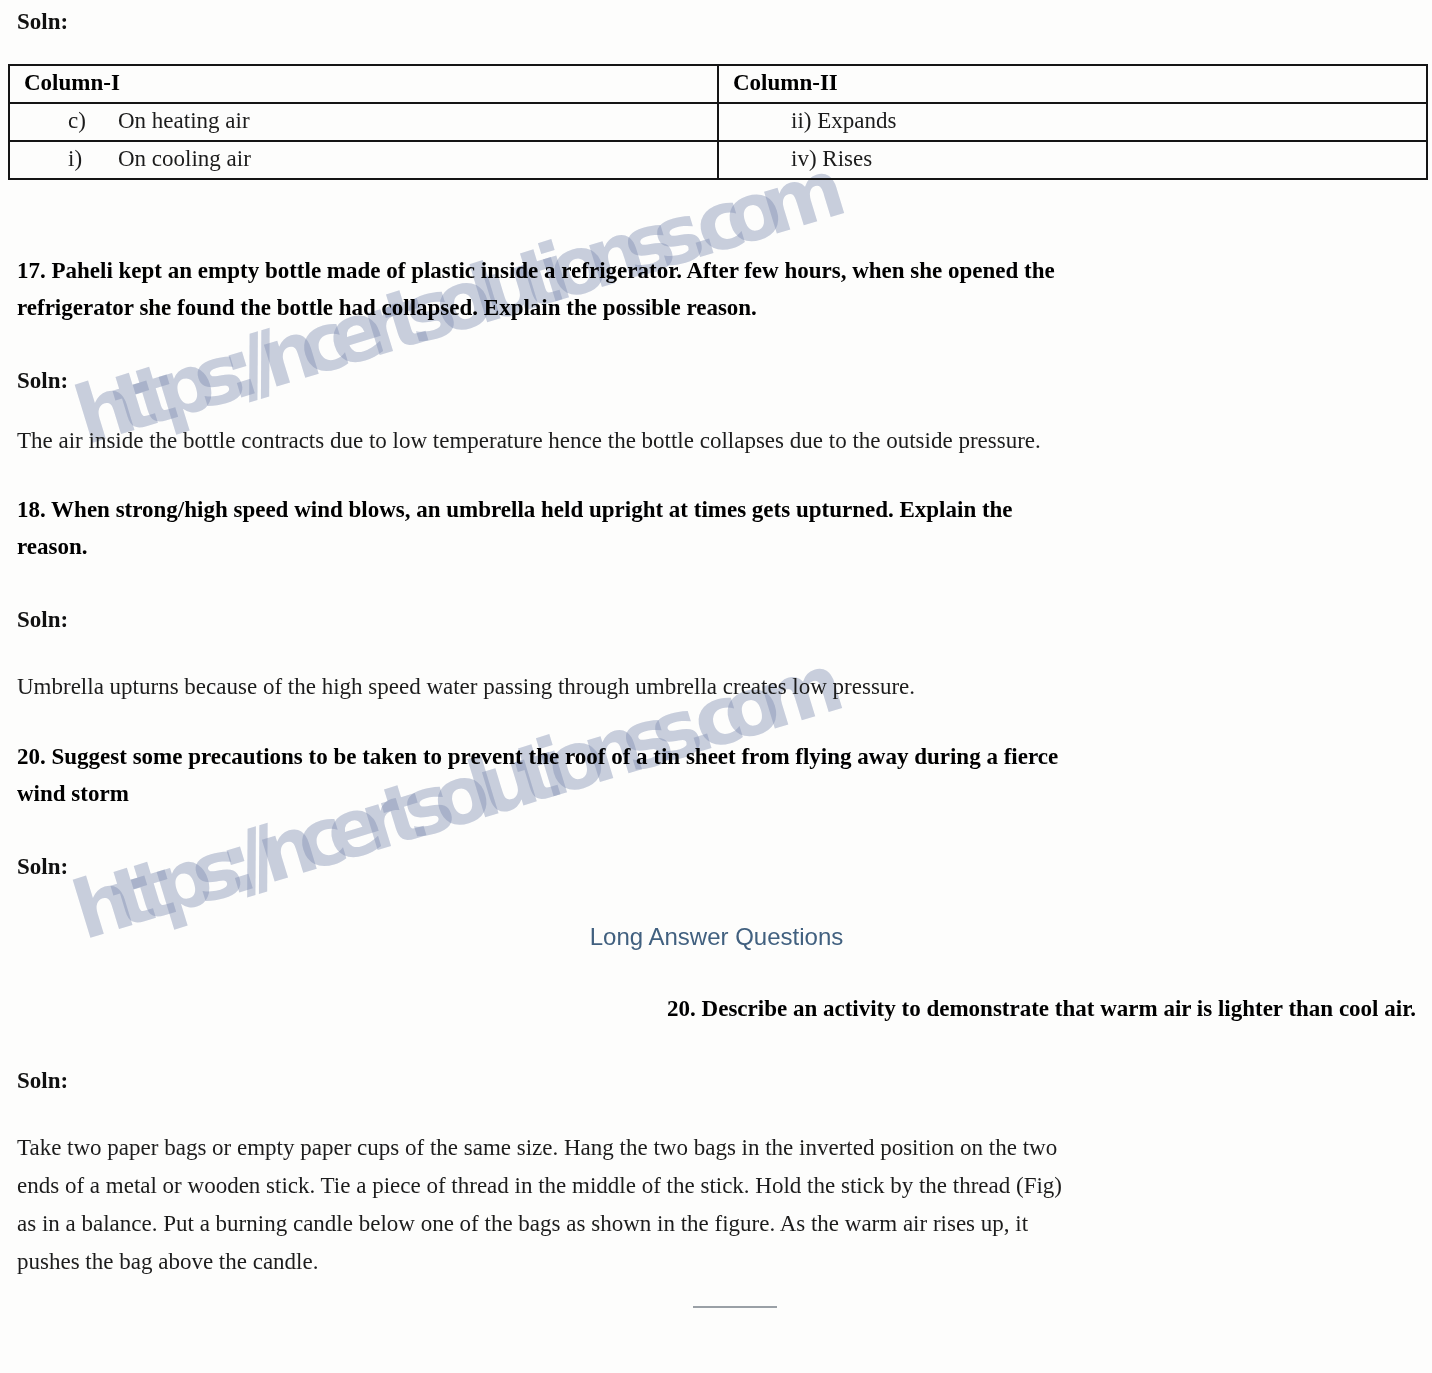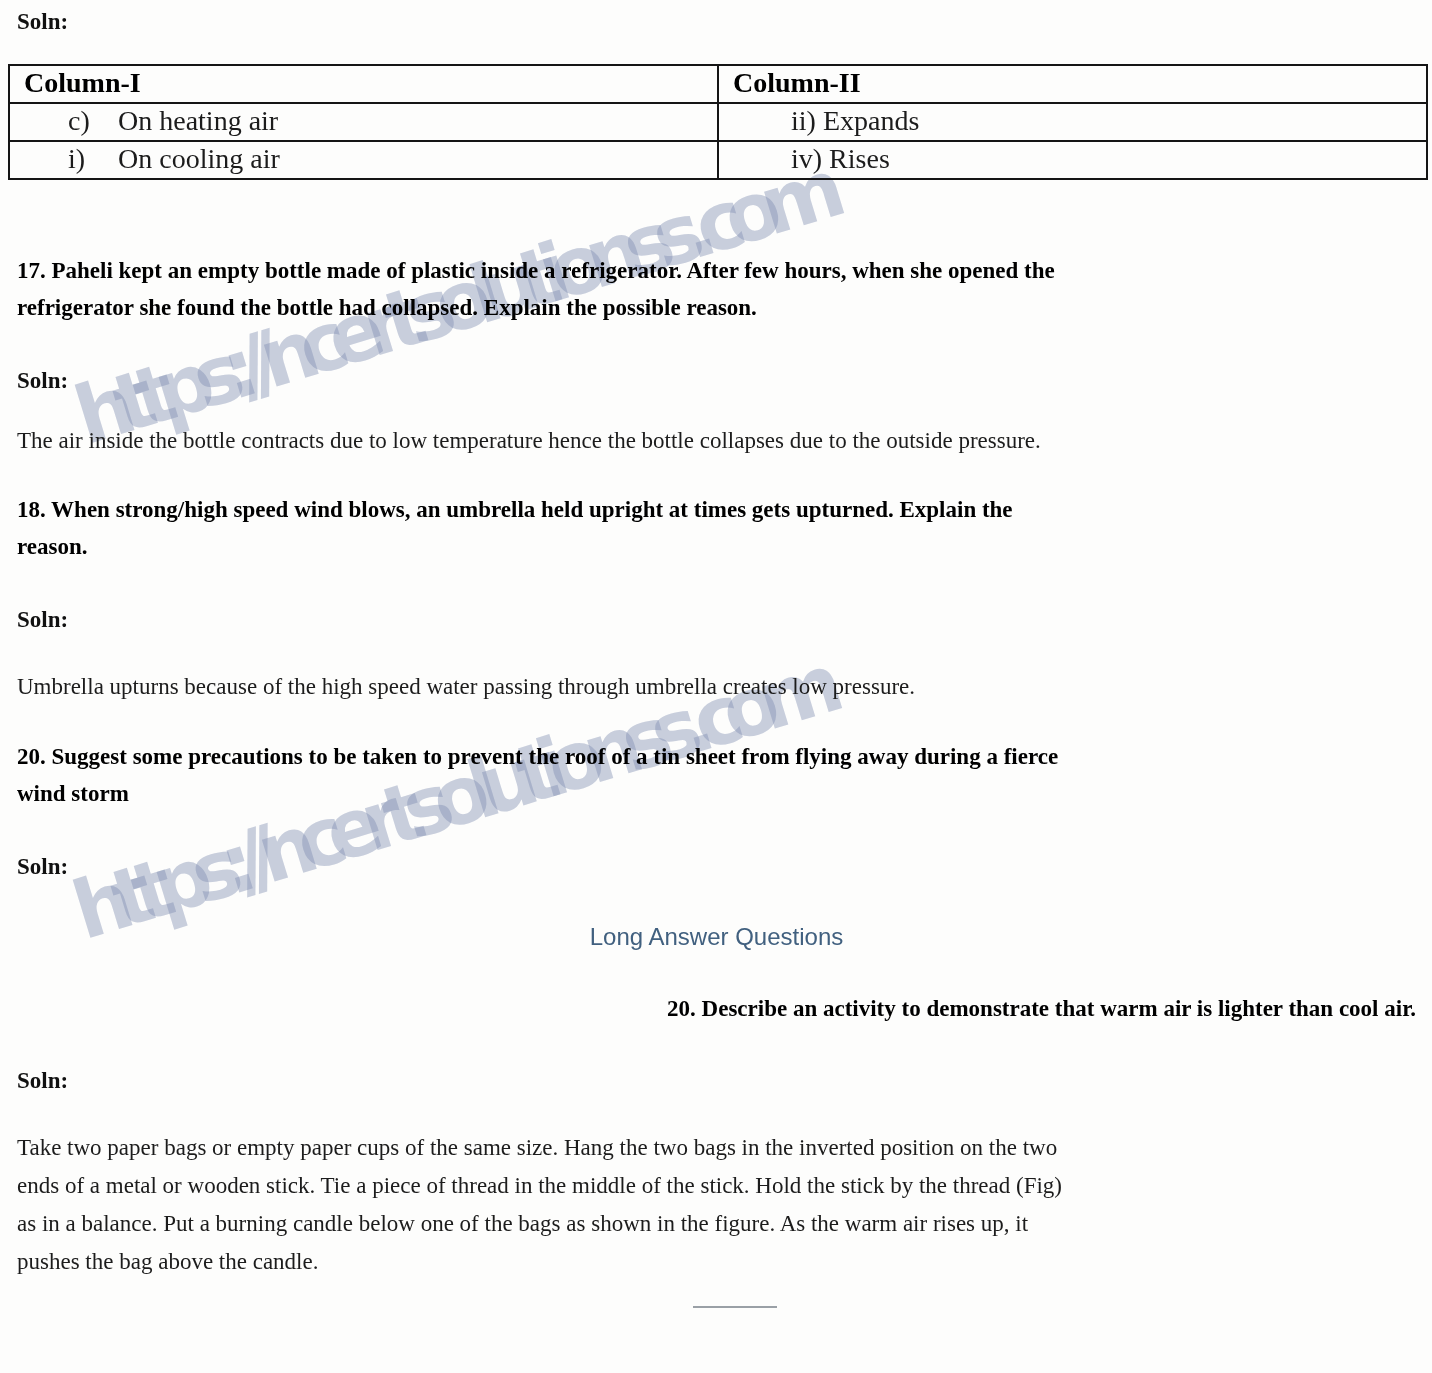--- a/index.html
+++ b/index.html
@@ -42,21 +42,21 @@
 
   
   table.match {
     border-collapse: collapse;
     width: calc(100% + 21px);
     margin: 24px -12px 0 -9px;
     table-layout: fixed;
   }
   table.match th, table.match td {
     border: 2px solid #151515;
-    font-size: 28px;
+    font-size: 23px;
     line-height: 30px;
     padding-top: 2px;
     padding-bottom: 4px;
     text-align: left;
     font-weight: normal;
   }
   table.match th {
     font-weight: bold;
     color: #000;
     padding-left: 14px;

